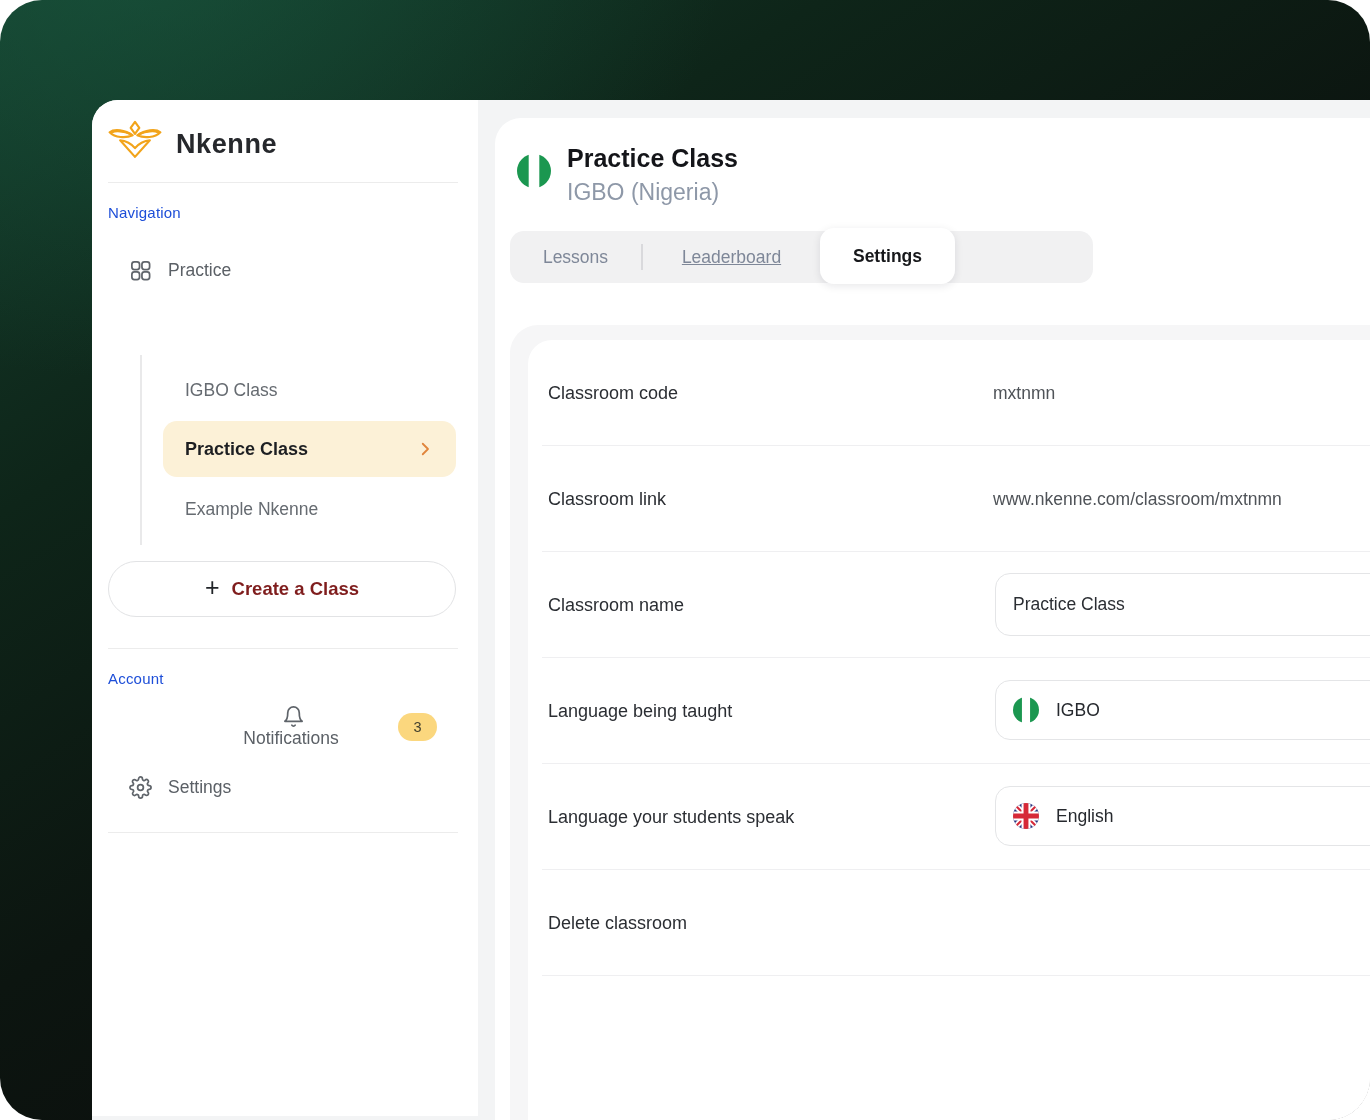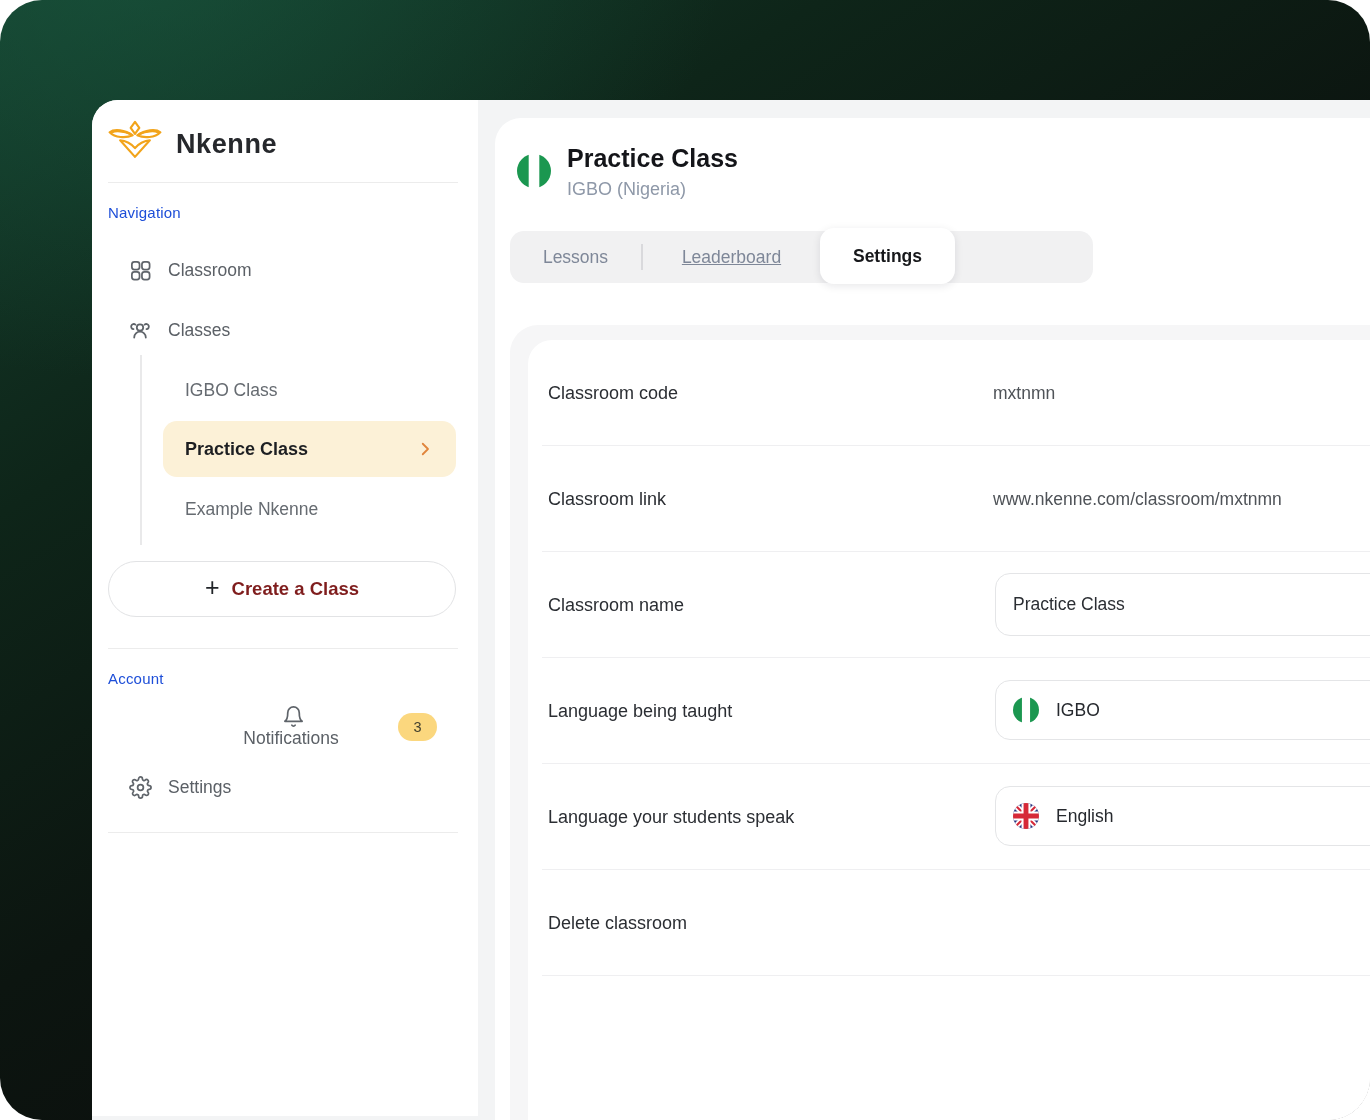--- a/index.html
+++ b/index.html
@@ -37,21 +37,21 @@
   .create-btn .plus{font-size:25px;font-weight:400;color:#212428;line-height:1;margin-top:-3px;}
   .create-btn .lbl{font-size:18.5px;font-weight:700;color:#7f1d1d;}
   .it-notifications{top:604px;flex-direction:column;} .it-settings{top:664px;}
   .badge{position:absolute;left:306px;top:613px;width:39px;height:28px;background:#fbd77e;border-radius:14px;
     display:flex;align-items:center;justify-content:center;font-size:14.5px;color:#43412f;}
 
   
   .main{position:absolute;left:495px;top:118px;right:0;bottom:0;background:#ffffff;border-top-left-radius:26px;}
   .hdr-flag{position:absolute;left:22px;top:36px;width:34px;height:34px;}
   .hdr-title{position:absolute;left:72px;top:26px;font-size:25px;font-weight:700;color:#141519;}
-  .hdr-sub{position:absolute;left:72px;top:61px;font-size:18px;color:#8e98a8;}
+  .hdr-sub{position:absolute;left:72px;top:61px;font-size:23px;color:#8e98a8;}
 
   .tabs{position:absolute;left:15px;top:113px;width:583px;height:52px;background:#f1f1f2;border-radius:14px;
     display:flex;align-items:center;}
   .tab{height:100%;display:flex;align-items:center;justify-content:center;font-size:17.5px;color:#7e8798;cursor:pointer;text-align:right;}
   .tab-lessons{width:131px;} .tab-students{width:138px;} .tab-leaderboard{width:177px;text-decoration:underline;}
   .tab-sep{width:1px;height:26px;background:#d9d9dc;}
   .tab-active{width:135px;height:56px;margin-top:-2px;background:#ffffff;border-radius:14px;
     box-shadow:0 2px 8px rgba(16,24,40,.10);font-weight:700;color:#17181b;}
 
   .settings-container{position:absolute;left:15px;top:207px;width:1000px;height:1000px;background:#f6f6f7;border-radius:28px;}
@@ -92,34 +92,23 @@
 
     <div class="side-item it-dashboard">
       <span class="ic">
         <svg width="23" height="23" viewBox="0 0 24 24" fill="none" stroke="#5f646a" stroke-width="1.8">
           <rect x="3" y="3" width="8" height="8" rx="2.6"></rect>
             <rect x="13.5" y="3" width="8" height="8" rx="2.6"></rect>
           <rect x="3" y="13.5" width="8" height="8" rx="2.6"></rect>
             <rect x="13.5" y="13.5" width="8" height="8" rx="2.6"></rect>
         </svg>
       </span>
-      <span class="lbl">Classroom</span>
-    </div>
-
-    <div class="side-item it-classes">
-      <span class="ic">
-        <svg width="24" height="24" viewBox="0 0 24 24" fill="none" stroke="#5f646a" stroke-width="1.8" stroke-linecap="round" stroke-linejoin="round">
-          <circle cx="12" cy="9.5" r="3.2"></circle>
-          <path d="M6.2 19.5a5.8 5.8 0 0 1 11.6 0"></path>
-          <path d="M5.5 11.2a2.6 2.6 0 1 1 1.9-4.6"></path>
-          <path d="M18.5 11.2a2.6 2.6 0 1 0-1.9-4.6"></path>
-        </svg>
-      </span>
-      <span class="lbl">Classes</span>
-    </div>
+      <span class="lbl">Practice</span>
+    </div>
+
 
     <div class="class-vline"></div>
 
     <div class="sub-item sub-igbo">IGBO Class</div>
 
     <div class="sub-active">
       <span class="lbl">Practice Class</span>
       <span class="chev">
         <svg viewBox="0 0 24 24" fill="none" stroke="#E0853C" stroke-width="2.4" stroke-linecap="round" stroke-linejoin="round">
           <polyline points="9 5 16 12 9 19"></polyline>

